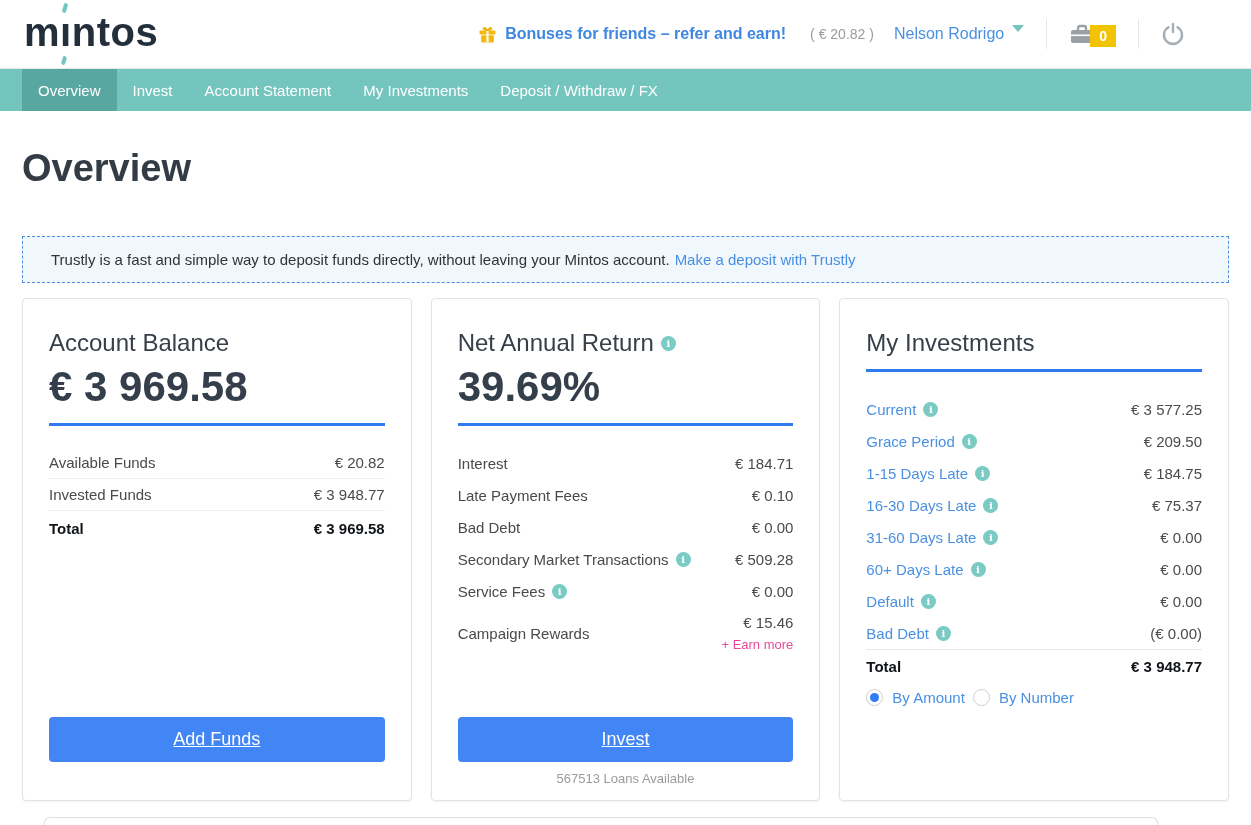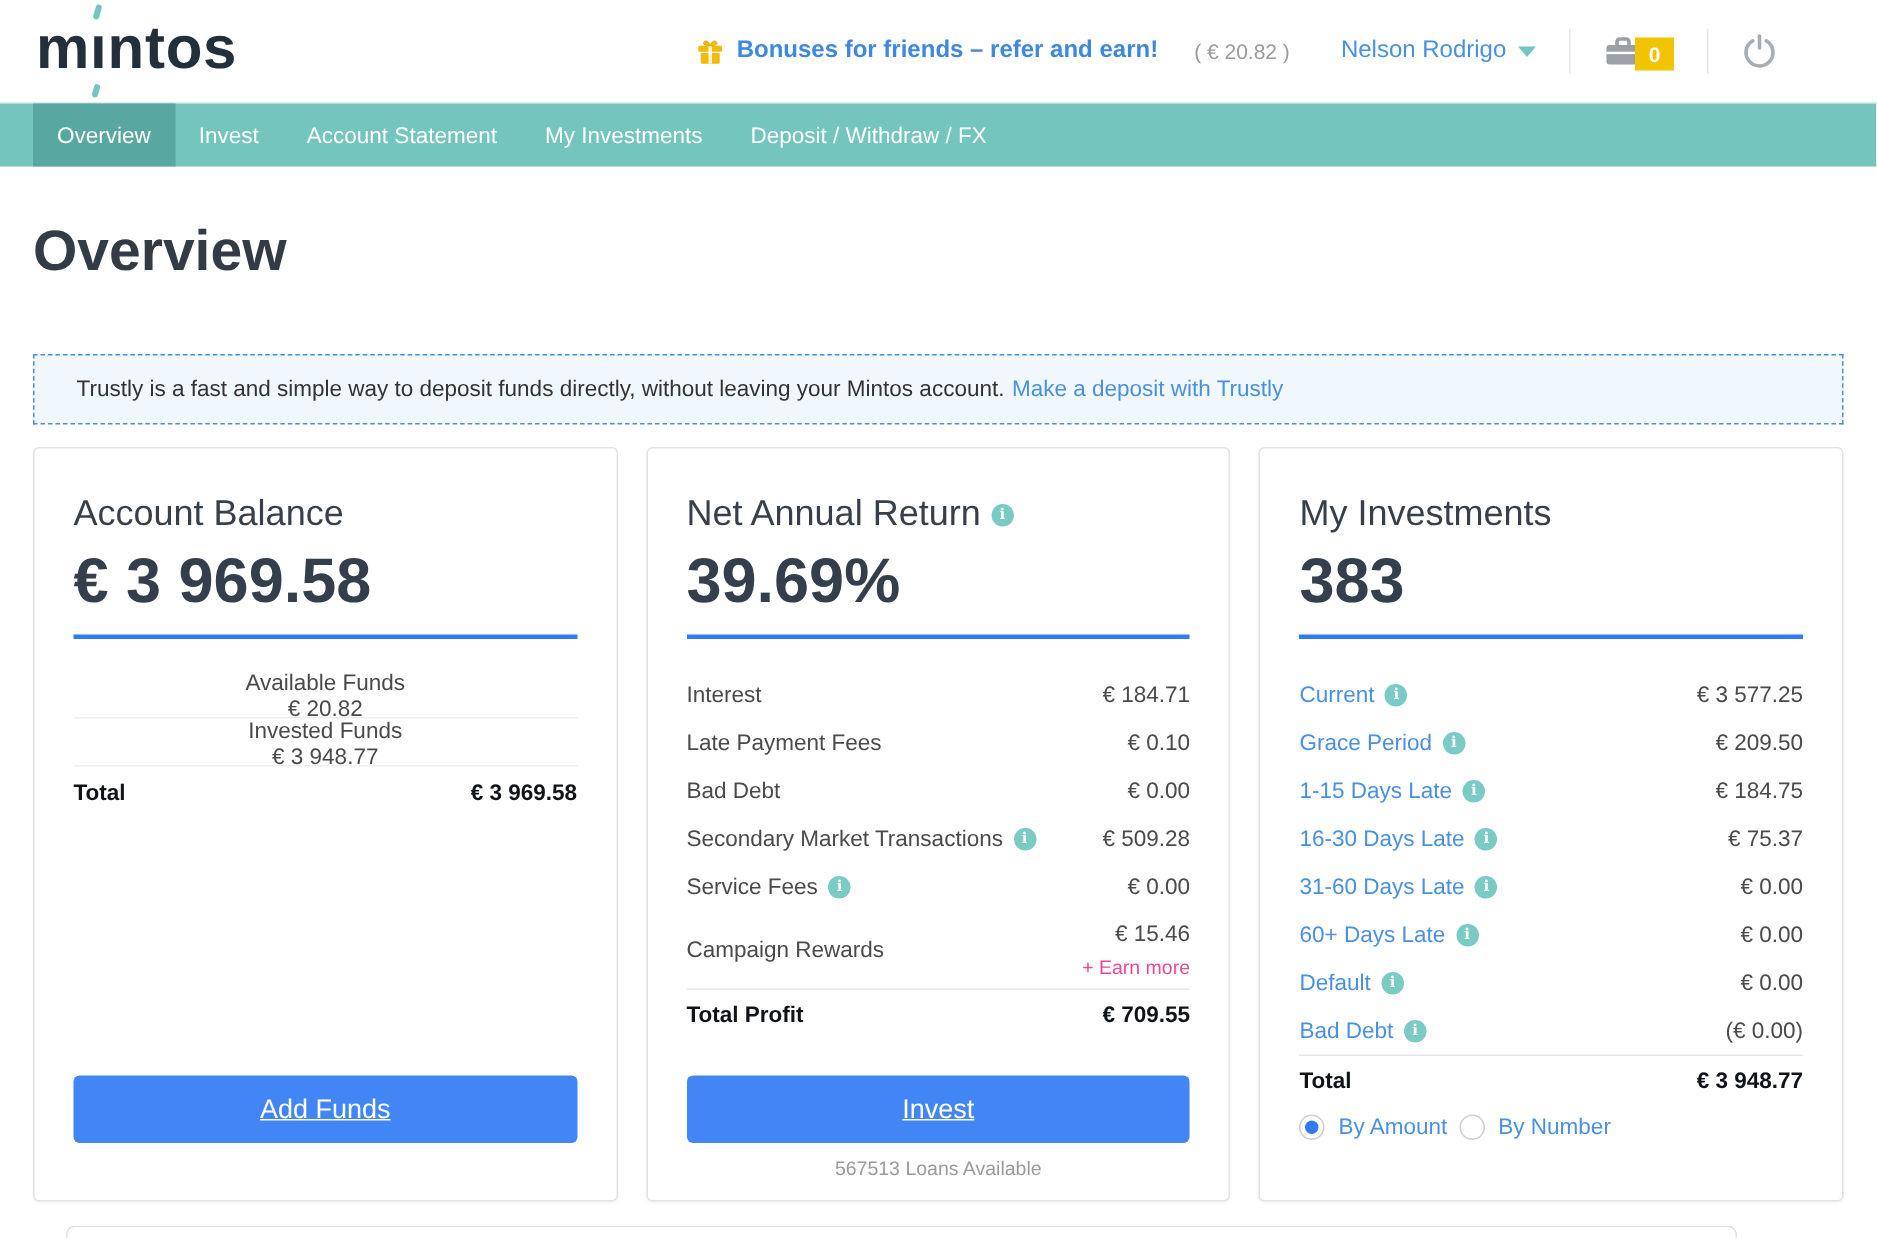--- a/index.html
+++ b/index.html
@@ -46,22 +46,22 @@
     align-items:center;
     gap:14px;
   }
   .bonus {
     display:flex; align-items:center; gap:8px;
     font-size:16px; font-weight:700; color:#3f87e0;
     cursor:pointer;
   }
   .balance-hint { font-size:14px; color:#9b9b9b; margin-left:10px; }
   .user {
-    display:flex; align-items:center; gap:8px;
-    font-size:16px; color:#4a90e2; cursor:pointer; margin-left:20px;
+    display:flex; gap:8px;
+    font-size:16px; color:#4a90e2; cursor:pointer; margin-left:6px;
   }
   .chevron-down {
     width:0; height:0; display:inline-block;
     border-left:6px solid transparent;
     border-right:6px solid transparent;
     border-top:7px solid #72c6be;
   }
   .vdivider { width:1px; height:30px; background:#e7e7e7; margin:0 8px; }
   .briefcase-wrap { display:flex; align-items:center; cursor:pointer; }
   .badge {
@@ -129,21 +129,21 @@
     margin-top:12px; height:3px; background:#2f7cf0;
   }
   .rows { margin-top:21px; }
   .row {
     height:32px;
     display:flex; align-items:center; justify-content:space-between;
     font-size:15px;
   }
   .row .label { color:#4a4a4a; display:flex; align-items:center; }
   .row .value { color:#4a4a4a; }
-  .row.bordered { border-bottom:1px solid #efefef;flex-direction:column; }
+  .row.bordered { border-bottom:1px solid #efefef; }
   .row.total-row {
     height:34px;
     border-top:1px solid #e6e6e6;
     font-weight:700;
   }
   .row.total-row .label, .row.total-row .value { color:#101418; font-weight:700; }
   .row.tall { height:52px; }
   .value-stack { text-align:right; line-height:1.5; }
   .value-stack .earn-link {
     display:block; font-size:13px; color:#ec4899; cursor:pointer; text-decoration:none;
@@ -326,32 +326,27 @@
           </span>
           <span class="value">€ 0.00</span>
         </div>
         <div class="row tall">
           <span class="label">Campaign Rewards</span>
           <span class="value value-stack">
             <span>€ 15.46</span>
             <a class="earn-link">+ Earn more</a>
           </span>
         </div>
-        <div class="row total-row">
-          <span class="label">Total Profit</span>
-          <span class="value">€ 709.55</span>
-        </div>
       </div>
       <button class="primary-btn">Invest</button>
       <div class="loans-note">567513 Loans Available</div>
     </div>
 
     <div class="card">
       <div class="card-title">My Investments</div>
-      <div class="card-amount">383</div>
       <div class="card-underline"></div>
       <div class="rows">
         <div class="row">
           <span class="label">
             <span class="link-label">Current</span>
             <span class="info-icon"></span>
           </span>
           <span class="value">€ 3 577.25</span>
         </div>
         <div class="row">

